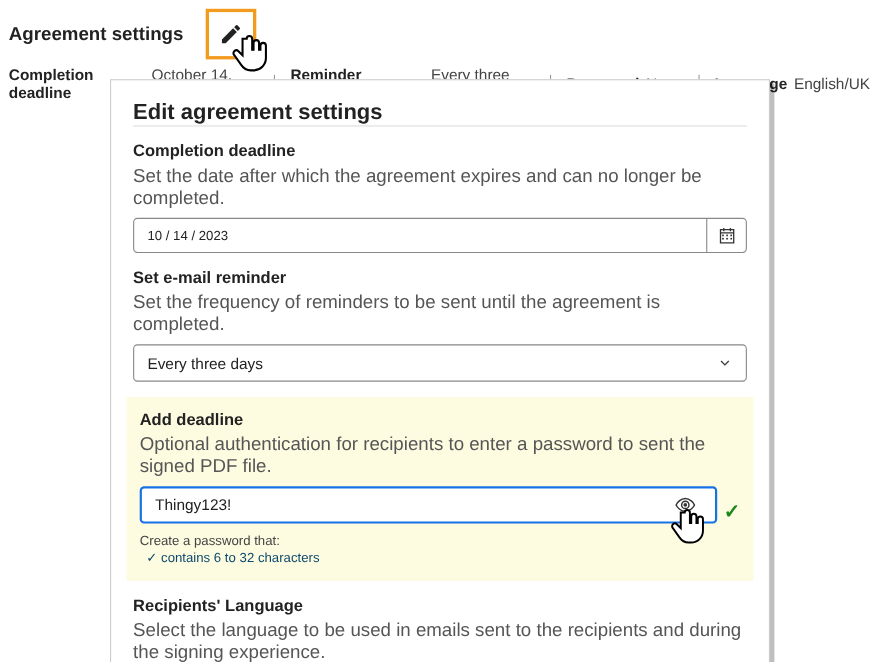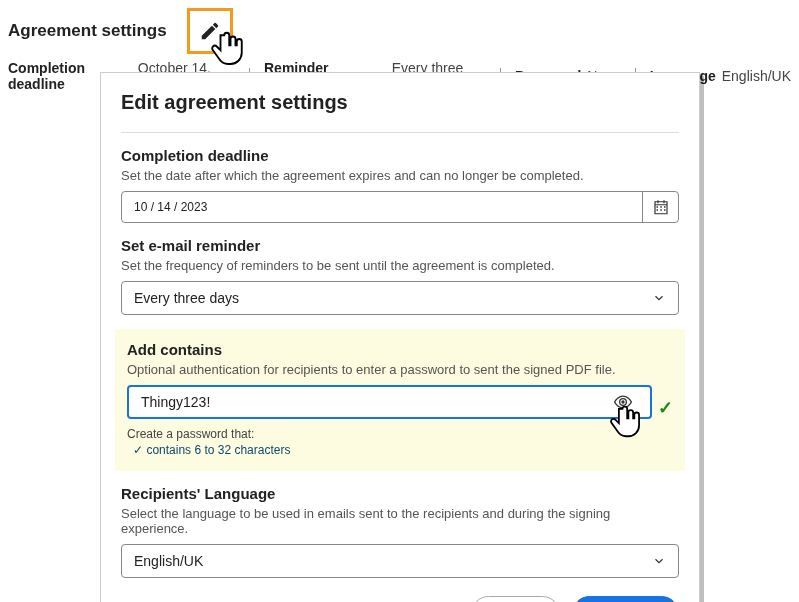--- a/index.html
+++ b/index.html
@@ -67,34 +67,34 @@
     background: #fff;
     border: 1px solid #ccc;
     box-shadow: 4px 4px 0 rgba(0,0,0,.25);
     padding: 18px 20px 16px 20px;
   }
 
   .dialog-title {
     font-size: 20px;
     font-weight: 700;
     color: #222;
-    padding-bottom: 18px;
+    padding-bottom: 0;
     border-bottom: 1px solid #ddd;
     margin-bottom: 14px;
   }
 
   .section { margin-bottom: 14px; }
   .section-label {
     font-size: 15px;
     font-weight: 700;
     color: #222;
     margin-bottom: 4px;
   }
   .section-help {
-    font-size: 13px;
+    font-size: 17px;
     color: #555;
     margin-bottom: 8px;
   }
 
   .field-row {
     display: flex;
     border: 1px solid #888;
     border-radius: 4px;
     overflow: hidden;
     background: #fff;
@@ -275,21 +275,21 @@
     <div class="section-help">Set the frequency of reminders to be sent until the agreement is completed.</div>
     <div class="select-row">
       <span>Every three days</span>
       <svg class="chevron" viewBox="0 0 24 24">
           <path d="M6 9l6 6 6-6" fill="none" stroke="#333" stroke-width="2"></path>
         </svg>
     </div>
   </div>
 
   <div class="passwd-section">
-    <div class="section-label">Add contains</div>
+    <div class="section-label">Add deadline</div>
     <div class="section-help">Optional authentication for recipients to enter a password to sent the signed PDF file.</div>
     <div class="passwd-input-wrap">
       <input class="passwd-field" value="Thingy123!" style="">
       <svg class="eye-icon" viewBox="0 0 24 24">
           <path d="M12 5c-5 0-9 4.5-10 7 1 2.5 5 7 10 7s9-4.5 10-7c-1-2.5-5-7-10-7zm0 11a4 4 0 1 1 0-8 4 4 0 0 1 0 8z" fill="none" stroke="#333" stroke-width="1.6"></path>
           <circle cx="12" cy="12" r="2" fill="#333"></circle>
         </svg>
       <span class="check-ok">✓</span>
       <svg class="cursor-hand-2" viewBox="0 0 32 32">
           <path d="M13 5a2 2 0 0 1 4 0v8h1V8a2 2 0 0 1 4 0v5h1v-3a2 2 0 0 1 4 0v9c0 5-4 9-9 9h-2c-3 0-5-1-7-4l-5-7a2 2 0 0 1 3-3l3 3V5z" fill="#fff" stroke="#000" stroke-width="1.5"></path>

